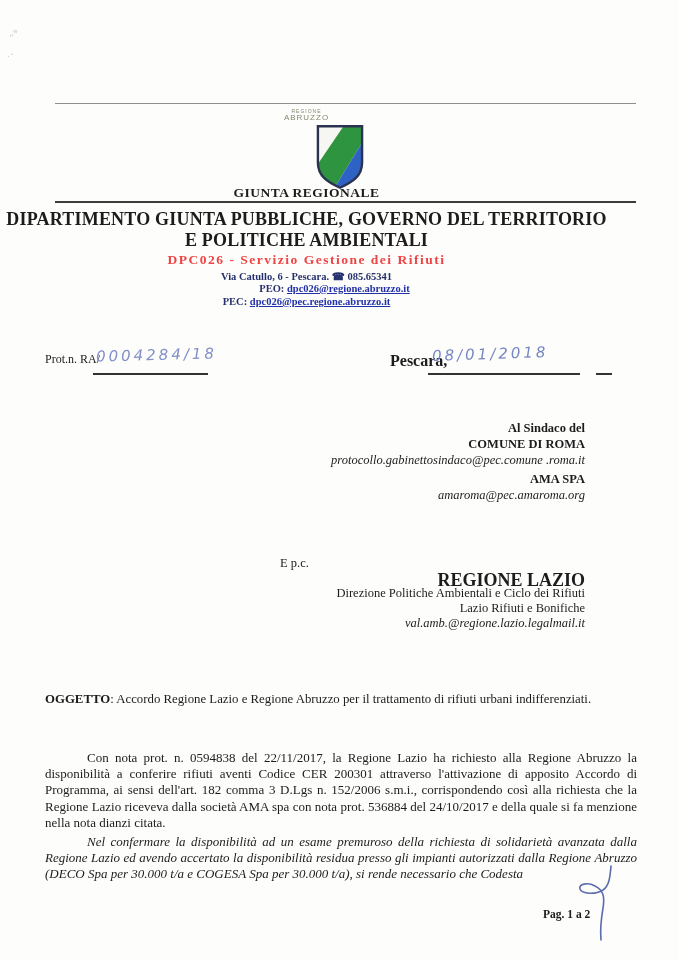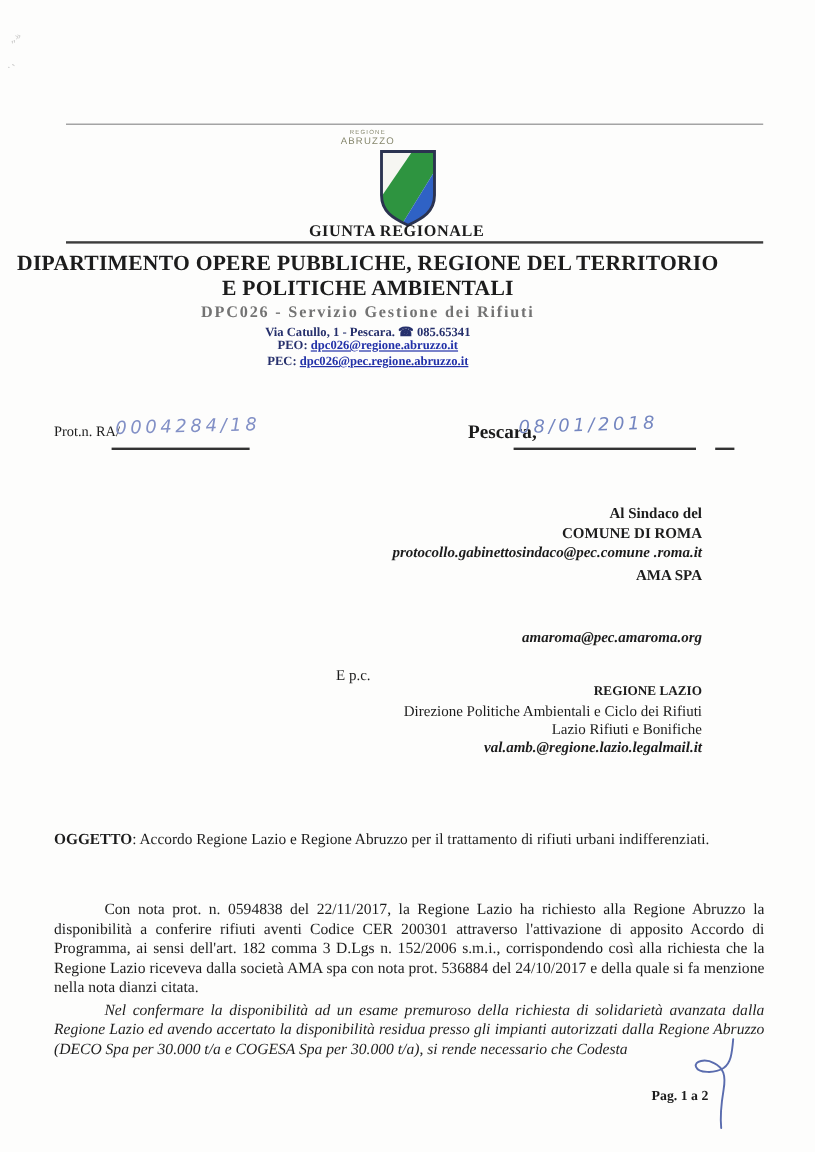--- a/index.html
+++ b/index.html
@@ -17,53 +17,53 @@
 
   
   .rule{background:#6a6a6a;height:1px;}
   .rule2{background:#3c3c3c;height:2px;}
 
   
   .crest-caption{top:108px;line-height:6px;color:#86876d;font-family:"Liberation Sans",sans-serif;letter-spacing:1px;}
   .crest-caption .l1{font-size:5px;display:block;}
   .crest-caption .l2{font-size:8px;display:block;margin-top:1px;}
 
-  .giunta{top:185px;font-weight:bold;font-size:13.5px;letter-spacing:.5px;padding-left:24px;}
+  .giunta{top:185px;font-weight:bold;font-size:13.5px;letter-spacing:.5px;}
 
   .dept{font-weight:bold;font-size:18px;letter-spacing:.2px;}
   .dept1{top:209px;}
   .dept2{top:230px;}
-  .service{top:252px;font-weight:bold;font-size:13.5px;letter-spacing:1.5px;color:#737373;}
+  .service{top:252px;font-weight:bold;font-size:13.5px;letter-spacing:1.5px;color:#ef4444;}
   .addr{top:270px;font-weight:bold;font-size:10.5px;color:#26306c;}
   .mailrow{font-weight:bold;font-size:10.5px;color:#26306c;}
-  .peo{top:283px;}
+  .peo{top:283px;margin-left:28px;}
   .pec{top:296px;}
   .email-link{color:#2231a8;text-decoration:underline;}
 
   
   .prot-label{left:45px;top:352px;font-weight:normal;font-size:12px;}
   .hand{font-family:"DejaVu Sans",sans-serif;font-style:italic;color:#8290c6;letter-spacing:3px;}
   .prot-number{left:96px;top:346px;font-size:15px;transform:rotate(-1.5deg);}
   .prot-line{left:93px;top:373px;width:115px;background:#333;height:1.5px;}
   .place-label{left:390px;top:352px;font-weight:bold;font-size:16px;}
   .date-number{left:432px;top:345px;font-size:15px;transform:rotate(-2deg);color:#7486c0;}
   .date-line{left:428px;top:373px;width:152px;background:#333;height:1.5px;}
   .date-line2{left:596px;top:373px;width:16px;background:#333;height:1.5px;}
 
   
   .rblock{right:94px;text-align:right;font-size:12.5px;}
   .bold{font-weight:bold;}
-  .bi{font-weight:bold;font-style:italic;text-align:right;}
+  .bi{font-weight:normal;font-style:italic;text-align:right;}
   .to1a{top:421px;}
   .to1b{top:437px;}
   .to1c{top:453px;}
   .to2a{top:472px;margin-left:12px;}
-  .to2b{top:524px;}
+  .to2b{top:488px;}
   .epc{left:280px;top:556px;font-weight:normal;font-size:12.5px;}
-  .cc1{top:570px;font-size:11px;}
+  .cc1{top:570px;font-size:18px;}
   .cc2{top:586px;}
   .cc3{top:601px;}
   .cc4{top:616px;}
 
   
   .subject{left:45px;top:692px;width:592px;font-size:12.8px;}
   .para{left:45px;width:592px;font-size:13px;line-height:16.2px;text-align:justify;text-indent:42px;}
   .p1{top:737px;}
   .p2{top:821px;font-style:italic;}
 
@@ -93,25 +93,25 @@
     <rect x="0" y="0" width="50" height="68" fill="#f6f6f2"></rect>
     <polygon points="0,44 30,0 50,0 50,16 18,68 0,60" fill="#2e9440"></polygon>
     <polygon points="50,16 18,68 50,68" fill="#2f62c5"></polygon>
   </g>
   <path d="M2,2 H48 V40 C48,54 38,60 25,66 C12,60 2,54 2,40 Z" fill="none" stroke="#2b3350" stroke-width="2.5"></path>
 </svg>
 
 <div class="abs centered giunta">GIUNTA REGIONALE</div>
 <div class="abs rule2" style="left:55px;top:201px;width:581px;"></div>
 
-<div class="abs centered dept dept1">DIPARTIMENTO OPERE PUBBLICHE, REGIONE DEL TERRITORIO</div>
+<div class="abs centered dept dept1">DIPARTIMENTO GIUNTA PUBBLICHE, GOVERNO DEL TERRITORIO</div>
 <div class="abs centered dept dept2">E POLITICHE AMBIENTALI</div>
 <div class="abs centered service">DPC026 - Servizio Gestione dei Rifiuti</div>
 <div class="abs centered addr">
-  <span>Via Catullo, 1 - Pescara.</span>
+  <span>Via Catullo, 6 - Pescara.</span>
   <span>☎</span>
   <span>085.65341</span>
 </div>
 <div class="abs centered mailrow peo">
   <span>PEO:</span>
   <span class="email-link">dpc026@regione.abruzzo.it</span>
 </div>
 <div class="abs centered mailrow pec">
   <span>PEC:</span>
   <span class="email-link">dpc026@pec.regione.abruzzo.it</span>

